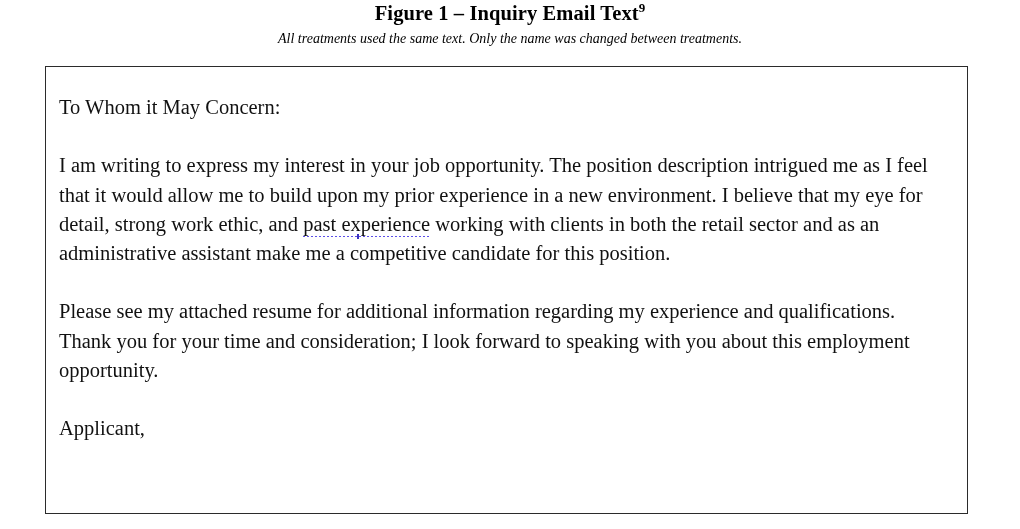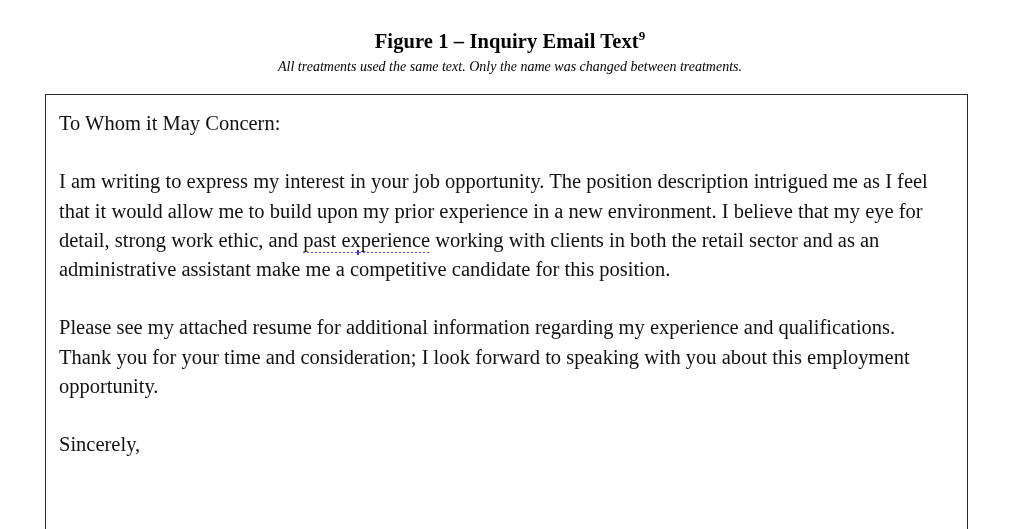--- a/index.html
+++ b/index.html
@@ -20,21 +20,20 @@
     height: 529px;
     position: relative;
     box-sizing: border-box;
   }
 
   
   .caption-area {
     width: 1020px;
     padding-top: 1px;
     text-align: center;
-    margin-top: 28px;
   }
 
   .fig-title {
     font-family: "Liberation Serif", "DejaVu Serif", serif;
     font-weight: bold;
     font-size: 20.5px;
     line-height: 25px;
     letter-spacing: 0.1px;
     white-space: nowrap;
   }
@@ -67,20 +66,21 @@
     background: #ffffff;
     padding: 14px 16px 0 13px;
     overflow: hidden;
   }
 
   .email-body {
     font-family: "Liberation Serif", "DejaVu Serif", serif;
     font-size: 20.5px;
     line-height: 29.2px;
     color: #111111;
+    margin-top: 12px;
   }
 
   .email-body p {
     margin: 0;
     padding: 0;
   }
 
   .para-gap {
     height: 29.2px;
   }
@@ -125,21 +125,21 @@
       <div class="para-gap"></div>
 
       <p><span>I am writing to express my interest in your job opportunity. The position description intrigued me as I feel that it would allow me to build upon my prior experience in a new environment. I believe that my eye for detail, strong work ethic, and </span><span class="grammar-mark"><span>past experience</span><span class="tick"></span></span><span> working with clients in both the retail sector and as an administrative assistant make me a competitive candidate for this position.</span></p>
 
       <div class="para-gap"></div>
 
       <p>Please see my attached resume for additional information regarding my experience and qualifications. Thank you for your time and consideration; I look forward to speaking with you about this employment opportunity.</p>
 
       <div class="para-gap"></div>
 
-      <p>Sincerely,</p>
+      <p>Applicant,</p>
 
       <div class="para-gap"></div>
 
 
     </div>
   </div>
 
 </div>
 
 </body></html>

